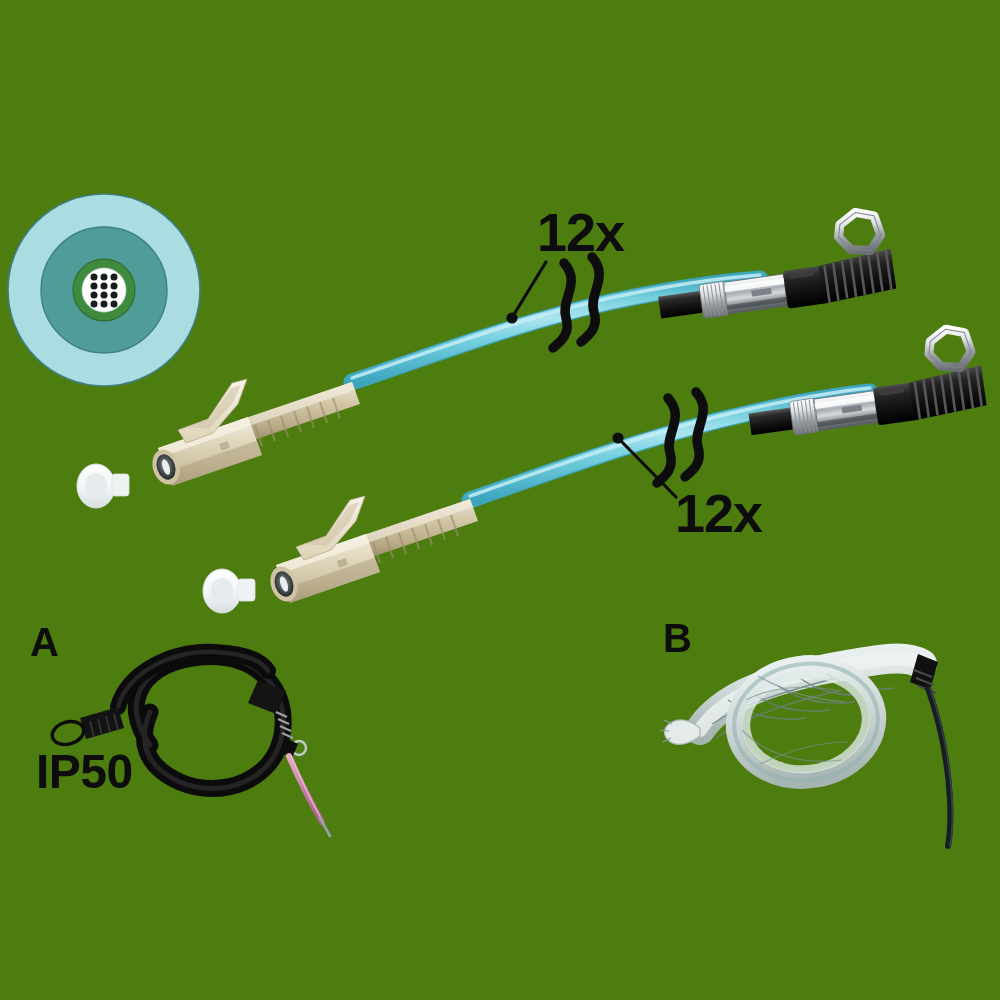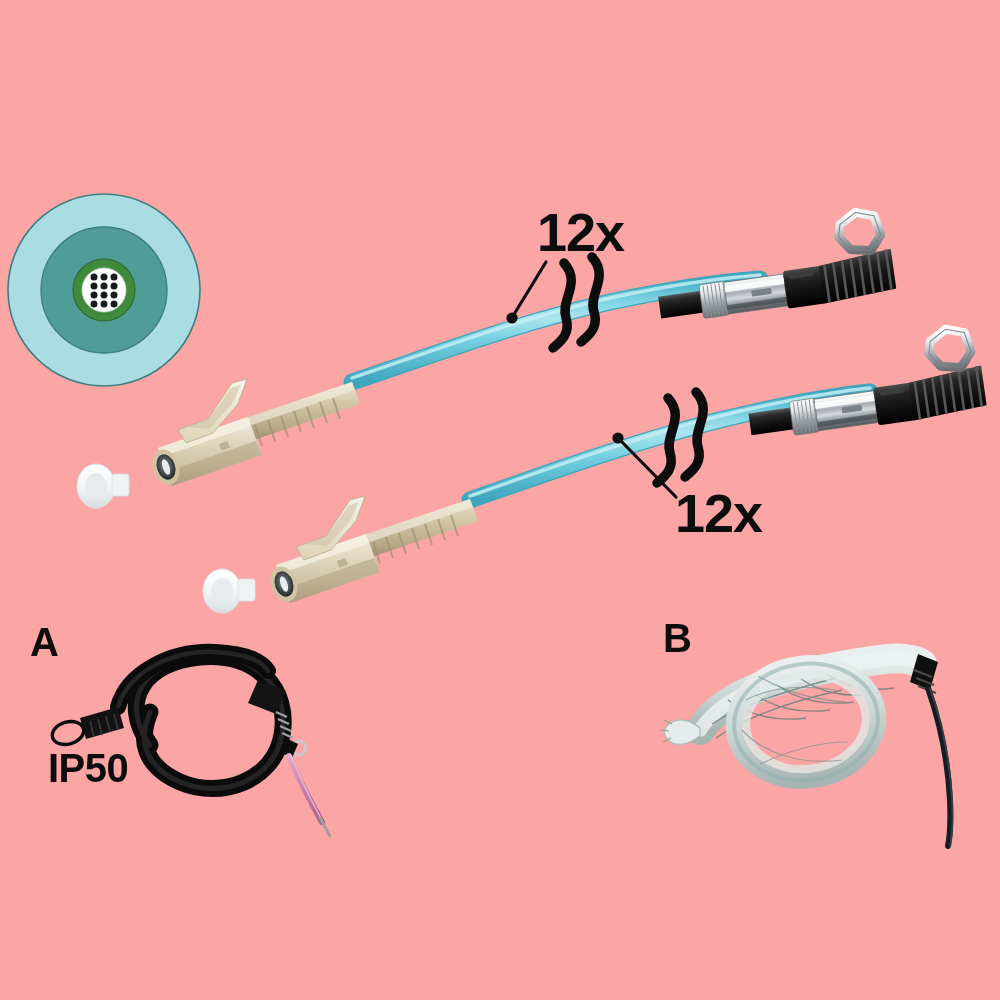--- a/index.html
+++ b/index.html
@@ -7,21 +7,21 @@
     padding: 0;
     background: #ffffff;
   }
   body {
     font-family: "Liberation Sans", sans-serif;
   }
   #stage {
     position: relative;
     width: 1000px;
     height: 1000px;
-    background: #fca5a5;
+    background: #4d7c0f;
     overflow: hidden;
   }
   #scene {
     position: absolute;
     inset: 0;
     width: 1000px;
     height: 1000px;
   }
   .txt-label {
     position: absolute;
@@ -29,21 +29,21 @@
     font-weight: bold;
     color: #0d0d0d;
     white-space: nowrap;
     line-height: 1;
     user-select: none;
   }
   #label-12x-top   { left: 537px; top: 205px; font-size: 54px; letter-spacing: -1px; }
   #label-12x-bot   { left: 675px; top: 486px; font-size: 54px; letter-spacing: -1px; }
   #label-a         { left: 30px;  top: 622px; font-size: 40px; }
   #label-b         { left: 663px; top: 618px; font-size: 40px; }
-  #label-ip50      { left: 48px;  top: 748px; font-size: 40px; letter-spacing: -0.5px; }
+  #label-ip50      { left: 36px;  top: 748px; font-size: 48px; letter-spacing: -0.5px; }
 </style>
 </head>
 <body>
 
 <div id="stage">
 
   <svg id="scene" viewBox="0 0 1000 1000" xmlns="http://www.w3.org/2000/svg">
     <defs>
 
       <linearGradient id="gAqua" x1="0" y1="0" x2="0" y2="1">

